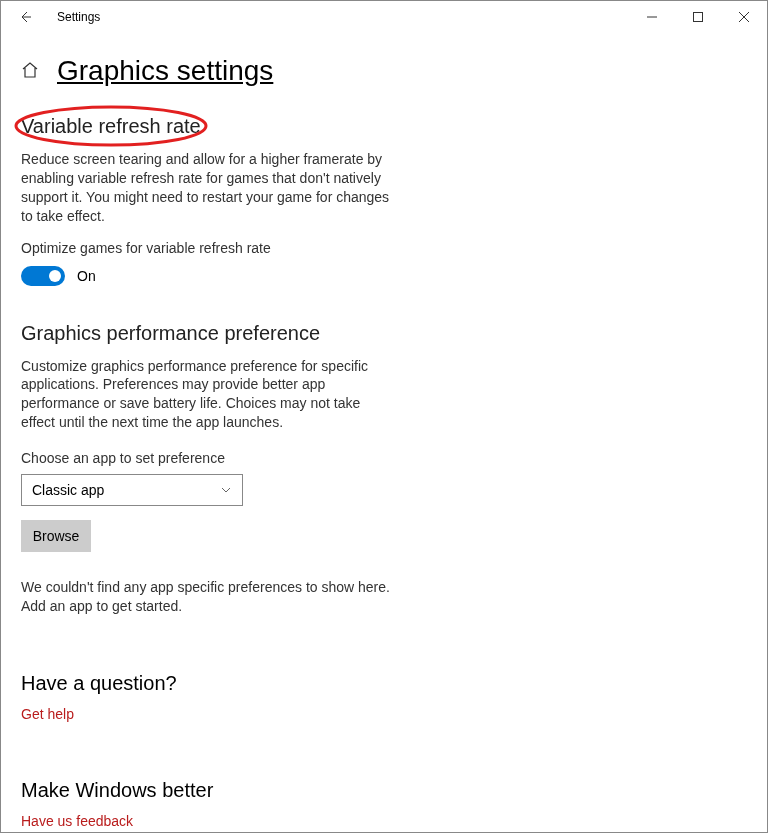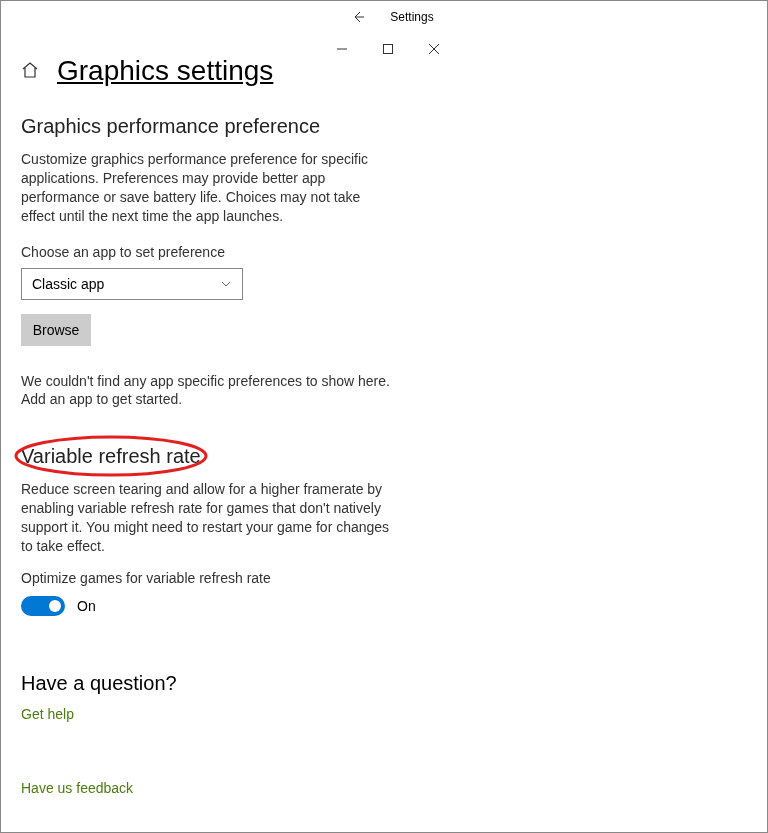--- a/index.html
+++ b/index.html
@@ -10,21 +10,20 @@
       width: 768px;
       height: 833px;
       border: 1px solid #888;
       overflow: hidden;
     }
     .titlebar {
       display: flex;
       align-items: center;
       height: 32px;
       padding-left: 8px;
-      flex-direction: column;
     }
     .titlebar-left {
       display: flex;
       align-items: center;
       flex: 1;
     }
     .back-btn {
       width: 32px;
       height: 32px;
       display: flex;
@@ -160,21 +159,21 @@
       margin-top: 56px;
     }
     .sub-heading {
       font-size: 20px;
       font-weight: 400;
       color: #000000;
       margin-bottom: 10px;
     }
     .link {
       font-size: 14px;
-      color: #4d7c0f;
+      color: #b91c1c;
       cursor: pointer;
       text-align: center;
     }
   </style>
 </head>
 <body>
 
 <div class="titlebar">
   <div class="titlebar-left">
     <div class="back-btn">
@@ -204,54 +203,55 @@
 </div>
 
 <div class="content">
   <div class="page-header">
     <span class="home-icon">
       <svg width="18" height="18" viewBox="0 0 18 18" fill="none" stroke="#333" stroke-width="1.2">
         <path d="M2 8 L9 2 L16 8 M4 7 V16 H14 V7"></path>
       </svg>
     </span>
     <h1 class="page-title">Graphics settings</h1>
-  </div>
-
-  <div class="section">
-    <h2 class="section-heading">Graphics performance preference</h2>
-    <p class="section-desc">Customize graphics performance preference for specific applications. Preferences may provide better app performance or save battery life. Choices may not take effect until the next time the app launches.</p>
-    <p class="field-label">Choose an app to set preference</p>
-    <div class="select">
-      <span>Classic app</span>
-      <svg width="12" height="12" viewBox="0 0 12 12" fill="none" stroke="#666" stroke-width="1">
-          <path d="M2 4 L6 8 L10 4"></path>
-        </svg>
-    </div>
-    <button class="browse-btn">Browse</button>
-    <p class="empty-msg">We couldn't find any app specific preferences to show here. Add an app to get started.</p>
   </div>
 
   <div class="section">
     <h2 class="section-heading annotated">
       <span>Variable refresh rate</span>
       <svg class="annotation-ellipse" width="200" height="46" viewBox="0 0 200 46">
         <ellipse cx="100" cy="23" rx="95" ry="19" fill="none" stroke="#e22020" stroke-width="3"></ellipse>
       </svg>
     </h2>
     <p class="section-desc">Reduce screen tearing and allow for a higher framerate by enabling variable refresh rate for games that don't natively support it. You might need to restart your game for changes to take effect.</p>
     <p class="toggle-label">Optimize games for variable refresh rate</p>
     <div class="toggle-row">
       <div class="toggle">
         <div class="toggle-knob"></div>
       </div>
       <span class="toggle-state">On</span>
     </div>
   </div>
 
+  <div class="section">
+    <h2 class="section-heading">Graphics performance preference</h2>
+    <p class="section-desc">Customize graphics performance preference for specific applications. Preferences may provide better app performance or save battery life. Choices may not take effect until the next time the app launches.</p>
+    <p class="field-label">Choose an app to set preference</p>
+    <div class="select">
+      <span>Classic app</span>
+      <svg width="12" height="12" viewBox="0 0 12 12" fill="none" stroke="#666" stroke-width="1">
+          <path d="M2 4 L6 8 L10 4"></path>
+        </svg>
+    </div>
+    <button class="browse-btn">Browse</button>
+    <p class="empty-msg">We couldn't find any app specific preferences to show here. Add an app to get started.</p>
+  </div>
+
   <div class="sub-section">
     <h2 class="sub-heading">Have a question?</h2>
     <span class="link">Get help</span>
   </div>
 
   <div class="sub-section">
+    <h2 class="sub-heading">Make Windows better</h2>
     <span class="link">Have us feedback</span>
   </div>
 </div>
 
 </body></html>

